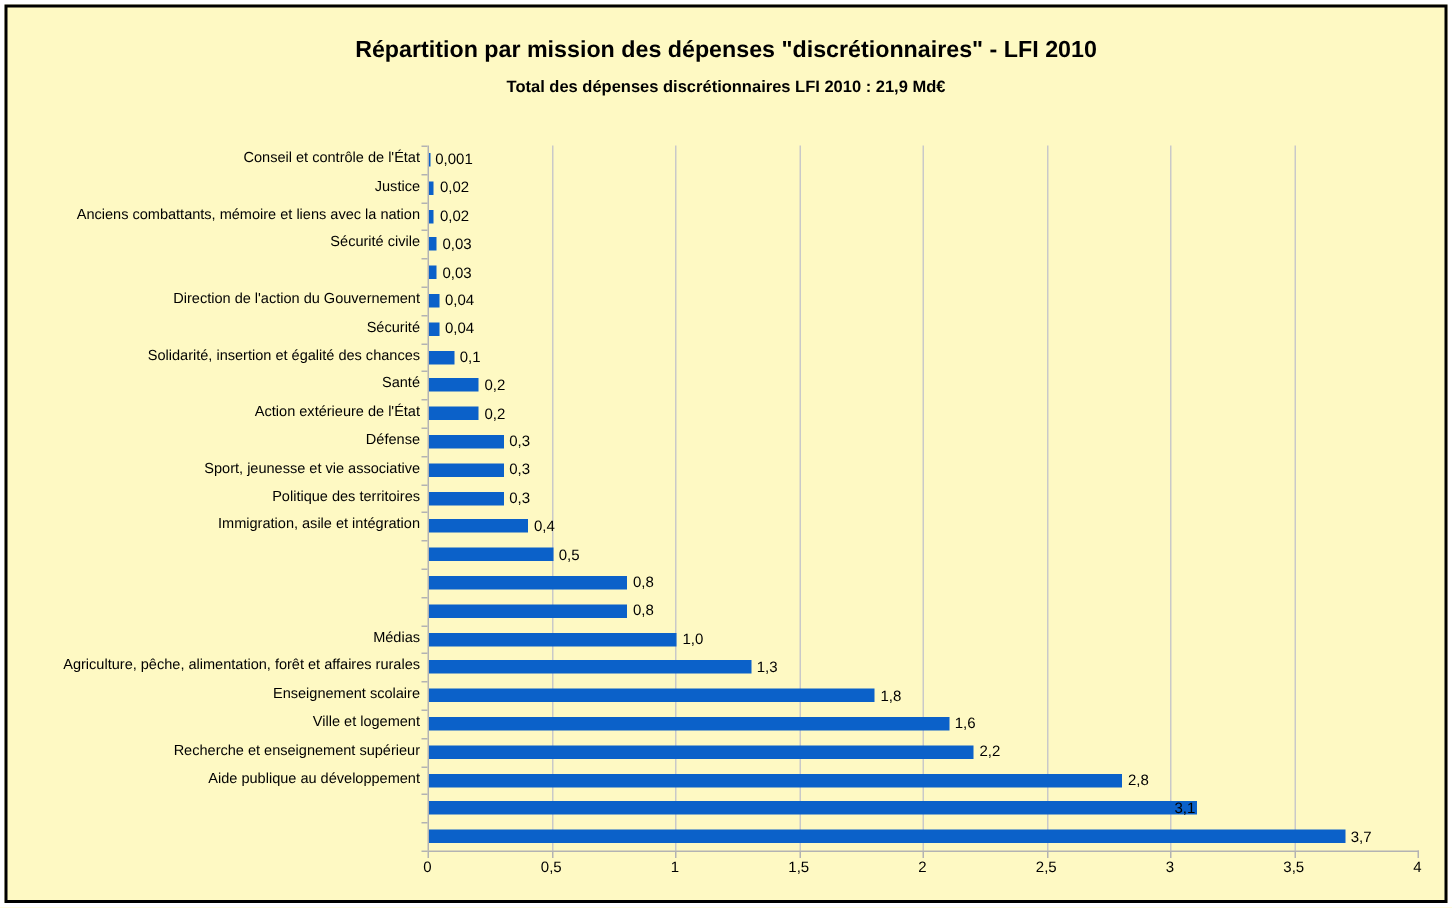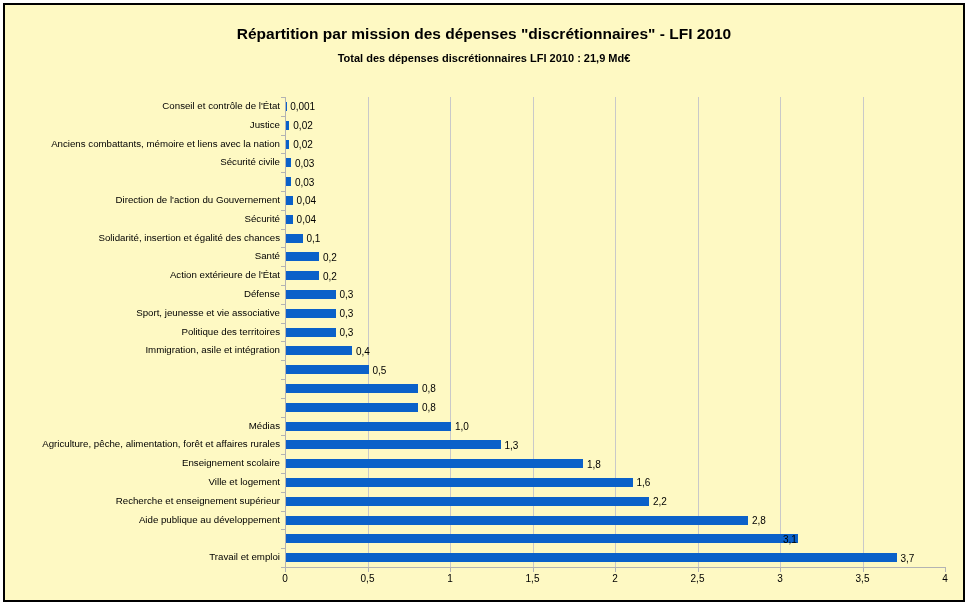--- a/index.html
+++ b/index.html
@@ -118,21 +118,20 @@
       <div class="category-label" style="top: 188px;">Défense</div>
       <div class="category-label" style="top: 206.8px;">Sport, jeunesse et vie associative</div>
       <div class="category-label" style="top: 225.6px;">Politique des territoires</div>
       <div class="category-label" style="top: 244.4px;">Immigration, asile et intégration</div>
       <div class="category-label" style="top: 319.6px;">Médias</div>
       <div class="category-label" style="top: 338.4px;">Agriculture, pêche, alimentation, forêt et affaires rurales</div>
       <div class="category-label" style="top: 357.2px;">Enseignement scolaire</div>
       <div class="category-label" style="top: 376px;">Ville et logement</div>
       <div class="category-label" style="top: 394.8px;">Recherche et enseignement supérieur</div>
       <div class="category-label" style="top: 413.6px;">Aide publique au développement</div>
-      <div class="category-label" style="top: 451.2px;">Travail et emploi</div>
     </div>
   <div class="plot-area" id="plot-area">
     <div class="y-axis-line" id="y-axis-line" style="background: rgb(179, 179, 179);"></div>
     <div class="x-axis-line" id="x-axis-line" style="background: rgb(179, 179, 179);"></div>
   <div class="gridline" style="left: 82.5px; background: rgb(201, 201, 201);"></div>
       <div class="gridline" style="left: 165px; background: rgb(201, 201, 201);"></div>
       <div class="gridline" style="left: 247.5px; background: rgb(201, 201, 201);"></div>
       <div class="gridline" style="left: 330px; background: rgb(201, 201, 201);"></div>
       <div class="gridline" style="left: 412.5px; background: rgb(201, 201, 201);"></div>
       <div class="gridline" style="left: 495px; background: rgb(201, 201, 201);"></div>

